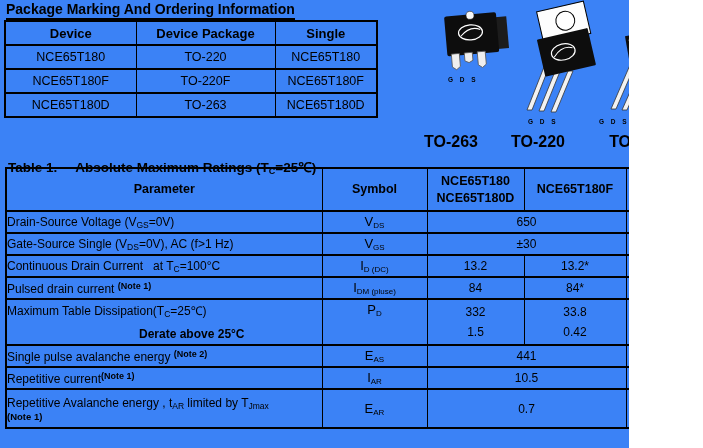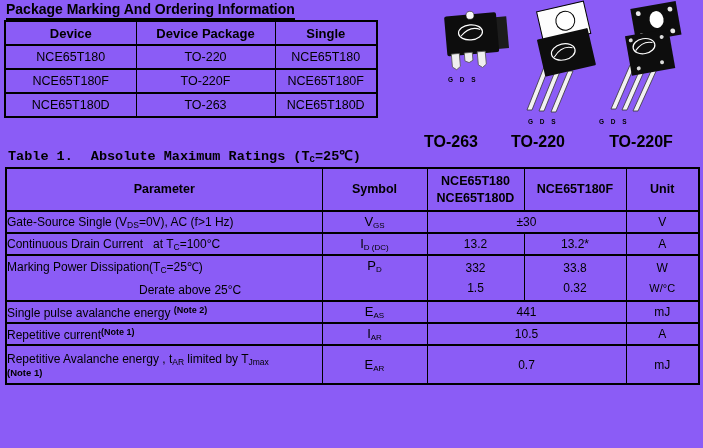--- a/index.html
+++ b/index.html
@@ -1,16 +1,16 @@
 <!DOCTYPE html>
 <html><head>
 <meta charset="utf-8">
 <style>
   html,body{margin:0;padding:0;background:#fff;}
-  .page{position:relative;width:703px;height:448px;background:#8b5cf6;overflow:hidden;
+  .page{position:relative;width:629px;height:448px;background:#3b82f6;overflow:hidden;
         font-family:"Liberation Sans",sans-serif;color:#000;}
 
   
   .heading{position:absolute;left:6px;top:1px;font-size:14px;font-weight:bold;
            border-bottom:2px solid #000;padding-bottom:0;line-height:17px;}
 
   
   .otable{position:absolute;left:4px;top:20px;width:372px;border-collapse:collapse;
           table-layout:fixed;border:2px solid #000;}
   .otable th,.otable td{border:solid #000;border-width:2px 1px;text-align:center;
@@ -18,40 +18,40 @@
   .otable th{font-size:13px;}
 
   
   .pkg-svg{position:absolute;left:400px;top:0;}
   .pkg-svg text{font-family:"Liberation Sans",sans-serif;font-size:6.5px;font-weight:bold;
           letter-spacing:2.5px;fill:#000;}
   .pkg-label{position:absolute;top:133px;font-size:16px;font-weight:bold;
           transform:translateX(-50%);white-space:nowrap;}
 
   
-  .t1title{position:absolute;left:8px;top:146px;font-size:13.5px;font-weight:bold;font-family:Liberation Mono, monospace;}
+  .t1title{position:absolute;left:8px;top:158px;font-size:13.5px;font-weight:bold;}
   .t1title .gap{display:inline-block;width:18px;}
   .tsub{font-size:9px;vertical-align:-2px;}
 
   
   .mtable{position:absolute;left:5px;top:167px;width:693px;border-collapse:collapse;
           table-layout:fixed;border:2px solid #000;}
   .mtable th,.mtable td{border:solid #000;border-width:2px 1px;padding:0;font-size:12px;
           vertical-align:middle;overflow:hidden;}
   .mtable th{font-size:12.5px;line-height:1.35;}
   .param{text-align:left;padding-left:6px;white-space:nowrap;}
   .center{text-align:center;}
   .big{font-size:13px;}
   .psub{font-size:8.5px;vertical-align:-2px;}
   .note{font-size:9px;font-weight:bold;vertical-align:4px;}
   .note2{font-size:9.5px;font-weight:bold;}
   .sym-main{font-size:13px;}
   .sym-sub{font-size:8px;vertical-align:-2px;}
   .two-line div{line-height:20px;}
-  .indent{padding-left:132px;}
+  .indent{padding-left:132px;font-weight:bold;}
   .small-unit{font-size:11px;}
 </style>
 </head>
 <body>
 
 <div class="page">
 
   <div class="heading">Package Marking And Ordering Information</div>
 
   <table class="otable">
@@ -158,54 +158,67 @@
         <th>Parameter</th>
         <th>Symbol</th>
         <th>
             <div>NCE65T180</div>
             <div>NCE65T180D</div>
           </th>
         <th>NCE65T180F</th>
         <th>Unit</th>
       </tr>
 
+      <tr style="height:22px">
+        <td class="param"><span>Drain-Source Voltage (V</span><span class="psub">GS</span><span>=0V)</span></td>
+        <td class="center"><span class="sym-main">V</span><span class="sym-sub">DS</span></td>
+        <td class="center" colspan="2">650</td>
+        <td class="center">V</td>
+      </tr>
 
       <tr style="height:22px">
         <td class="param"><span>Gate-Source Single (V</span><span class="psub">DS</span><span>=0V), AC (f&gt;1 Hz)</span></td>
         <td class="center"><span class="sym-main">V</span><span class="sym-sub">GS</span></td>
         <td class="center" colspan="2">±30</td>
         <td class="center">V</td>
       </tr>
 
 
       <tr style="height:22px">
         <td class="param"><span>Continuous Drain Current&nbsp;&nbsp; at T</span><span class="psub">C</span><span>=100°C</span></td>
         <td class="center"><span class="sym-main">I</span><span class="sym-sub">D (DC)</span></td>
         <td class="center">13.2</td>
         <td class="center">13.2*</td>
         <td class="center">A</td>
       </tr>
 
+      <tr style="height:22px">
+        <td class="param"><span>Pulsed drain current </span><span class="note">(Note 1)</span></td>
+        <td class="center"><span class="sym-main">I</span><span class="sym-sub">DM (pluse)</span></td>
+        <td class="center">84</td>
+        <td class="center">84*</td>
+        <td class="center">A</td>
+      </tr>
 
       <tr style="height:43px">
         <td class="param two-line">
-          <div><span>Marking Power Dissipation(T</span><span class="psub">C</span><span>=25℃)</span></div>
+          <div><span>Maximum Table Dissipation(T</span><span class="psub">C</span><span>=25℃)</span></div>
           <div class="indent">Derate above 25°C</div>
         </td>
         <td class="center two-line">
           <div><span class="sym-main">P</span><span class="sym-sub">D</span></div>
           <div>&nbsp;</div>
         </td>
         <td class="center two-line">
           <div>332</div>
           <div>1.5</div>
         </td>
         <td class="center two-line">
           <div>33.8</div>
-          <div>0.32</div>
+          <div>0.42</div>
         </td>
         <td class="center two-line">
           <div>W</div>
           <div class="small-unit">W/°C</div>
         </td>
       </tr>
 
       <tr style="height:22px">
         <td class="param big"><span>Single pulse avalanche energy </span><span class="note">(Note 2)</span></td>
         <td class="center"><span class="sym-main">E</span><span class="sym-sub">AS</span></td>

